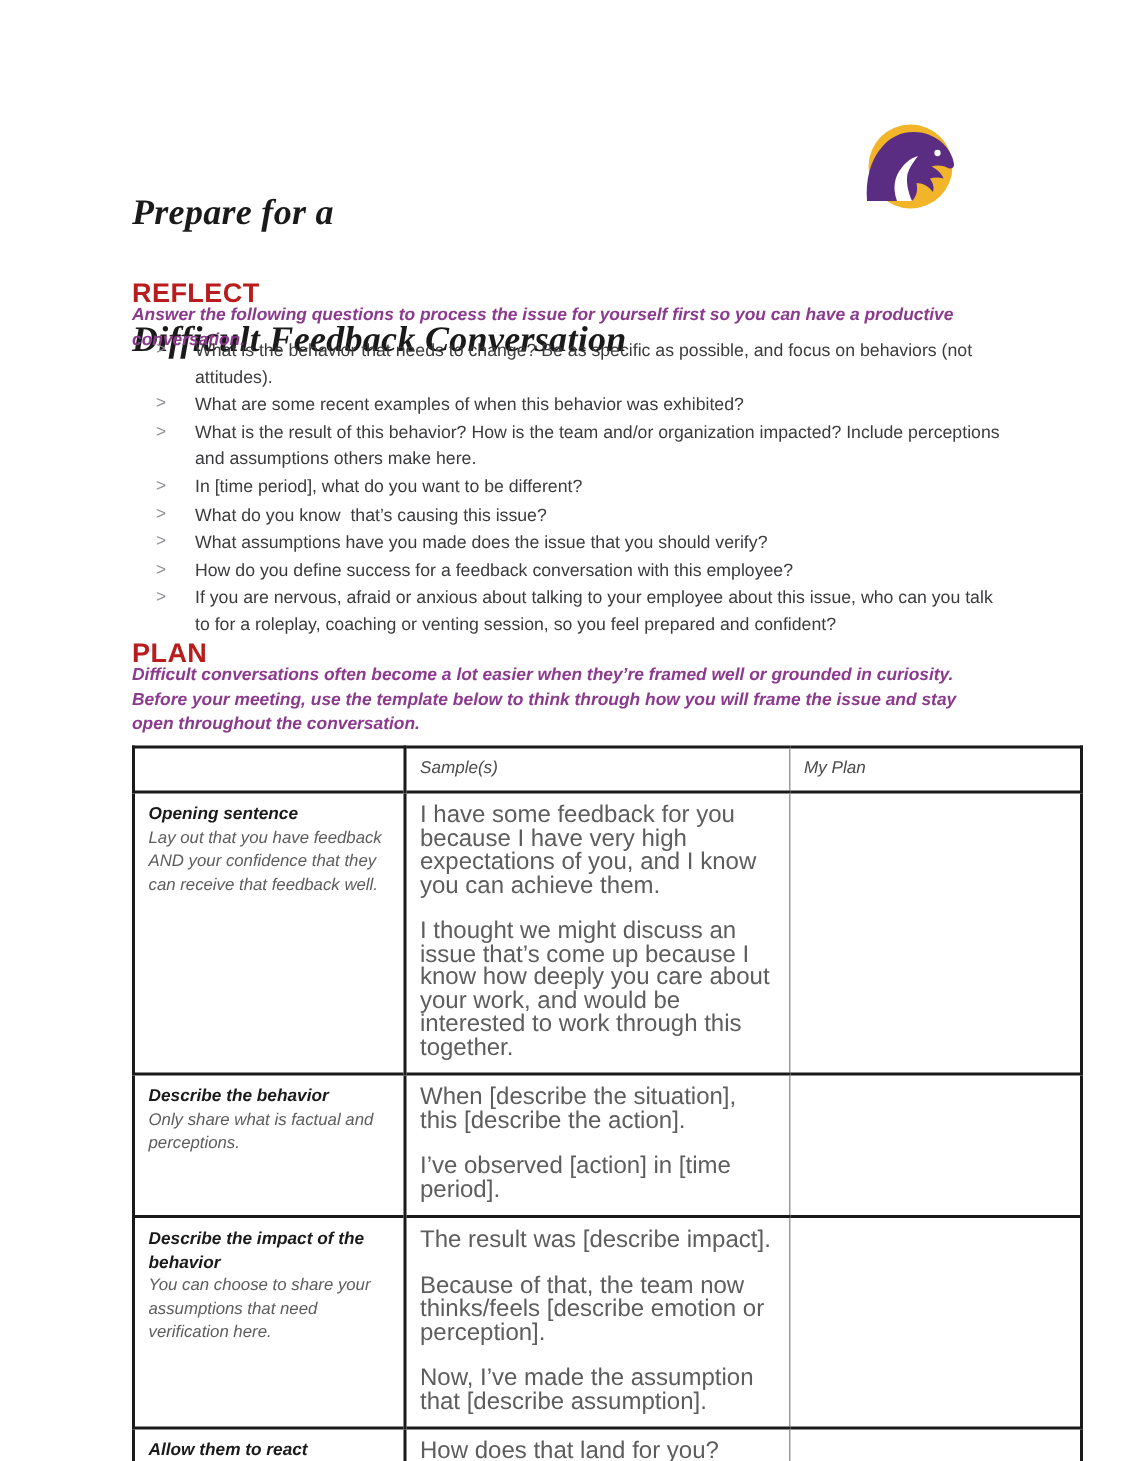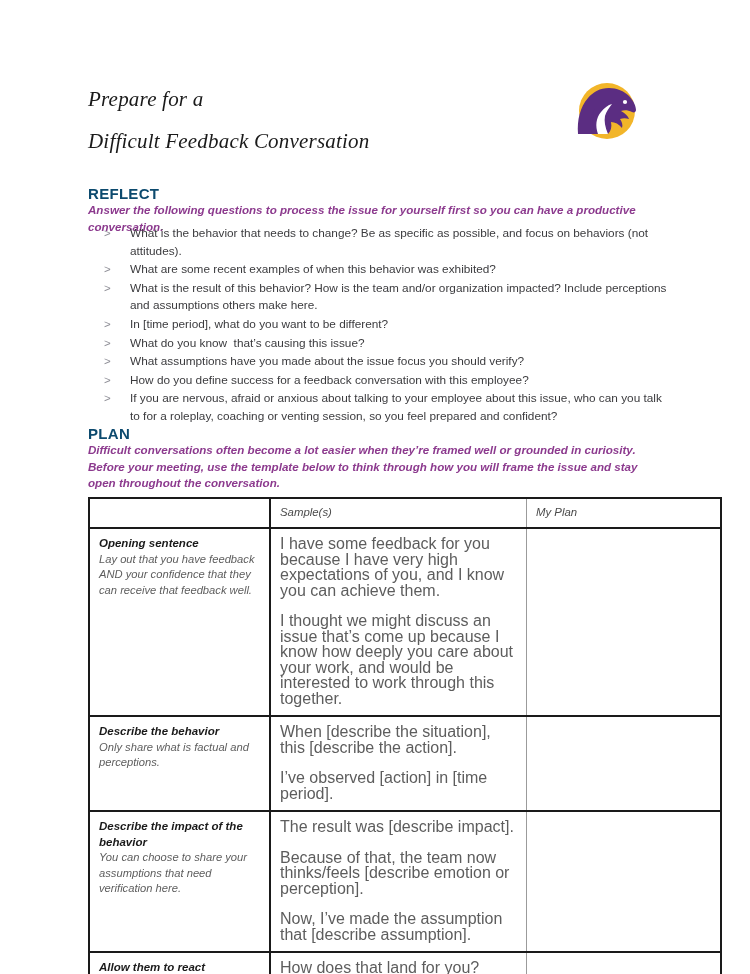--- a/index.html
+++ b/index.html
@@ -27,26 +27,27 @@
   }
   .title-block {
     position: absolute;
     left: 0;
     top: 0;
     width: 470px;
   }
   .title-line {
     font-family: "Liberation Serif", "DejaVu Serif", serif;
     font-style: italic;
-    font-weight: 400;
-    font-size: 21px;
+    font-weight: 700;
+    font-size: 24px;
     line-height: 42px;
     letter-spacing: 0.2px;
     color: #1a1a1a;
     white-space: nowrap;
+    margin-top: 43px;
   }
 
   .logo {
     position: absolute;
     right: 0;
     top: 2px;
     width: 136px;
     height: 92px;
   }
   .logo-mark {
@@ -65,23 +66,23 @@
   }
   .logo-word .w-dark { color: #4a3f66; }
   .logo-word .w-amp { color: #e0ab2b; }
 
   
   .sect-head {
     position: absolute;
     left: 88px;
     font-family: "Liberation Sans", sans-serif;
     font-weight: bold;
-    font-size: 15px;
+    font-size: 18px;
     letter-spacing: 0.3px;
-    color: #0c4a6e;
+    color: #b91c1c;
   }
   .sect-sub {
     position: absolute;
     left: 88px;
     font-family: "Liberation Sans", sans-serif;
     font-style: italic;
     font-weight: bold;
     font-size: 11.6px;
     line-height: 16.5px;
     color: #8c3a8e;
@@ -235,21 +236,21 @@
     <div class="bullet">
       <span class="bullet-mark">&gt;</span>
       <span class="bullet-text">In [time period], what do you want to be different?</span>
     </div>
     <div class="bullet">
       <span class="bullet-mark">&gt;</span>
       <span class="bullet-text">What do you know  that’s causing this issue?</span>
     </div>
     <div class="bullet">
       <span class="bullet-mark">&gt;</span>
-      <span class="bullet-text">What assumptions have you made about the issue focus you should verify?</span>
+      <span class="bullet-text">What assumptions have you made does the issue that you should verify?</span>
     </div>
     <div class="bullet">
       <span class="bullet-mark">&gt;</span>
       <span class="bullet-text">How do you define success for a feedback conversation with this employee?</span>
     </div>
     <div class="bullet">
       <span class="bullet-mark">&gt;</span>
       <span class="bullet-text">If you are nervous, afraid or anxious about talking to your employee about this issue, who can you talk to for a roleplay, coaching or venting session, so you feel prepared and confident?</span>
     </div>
   </div>

